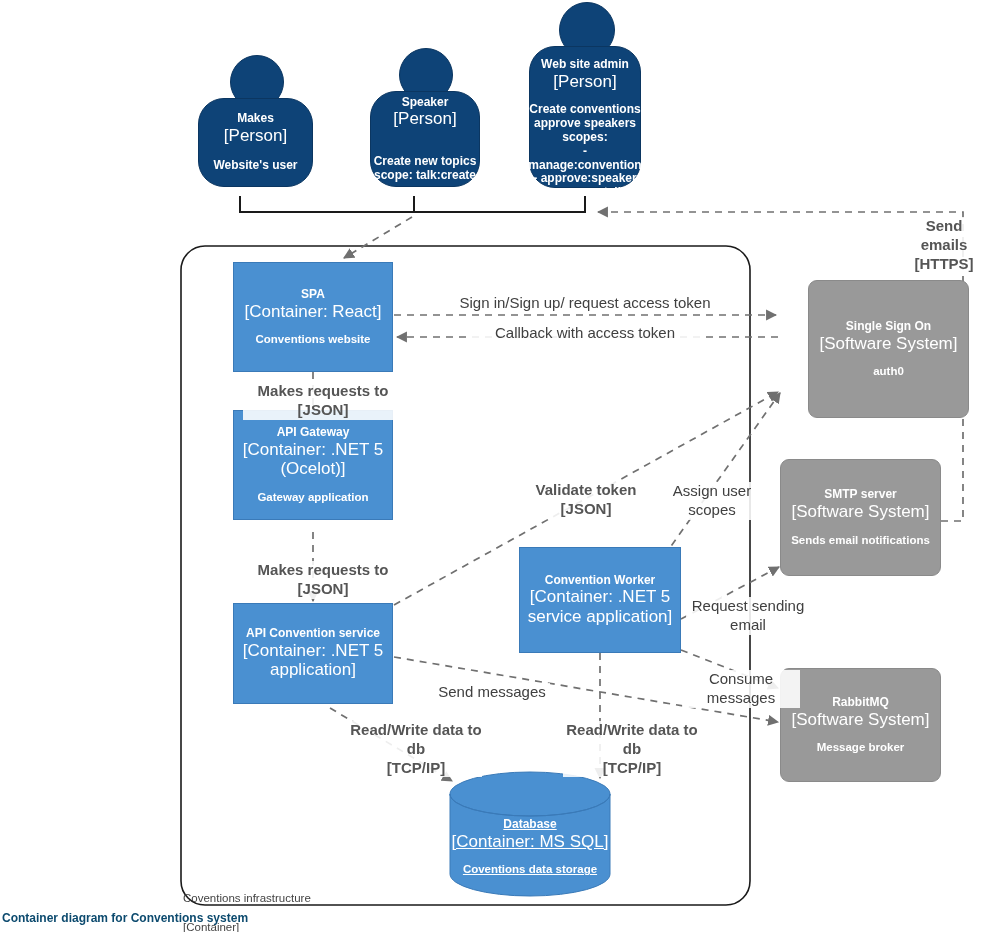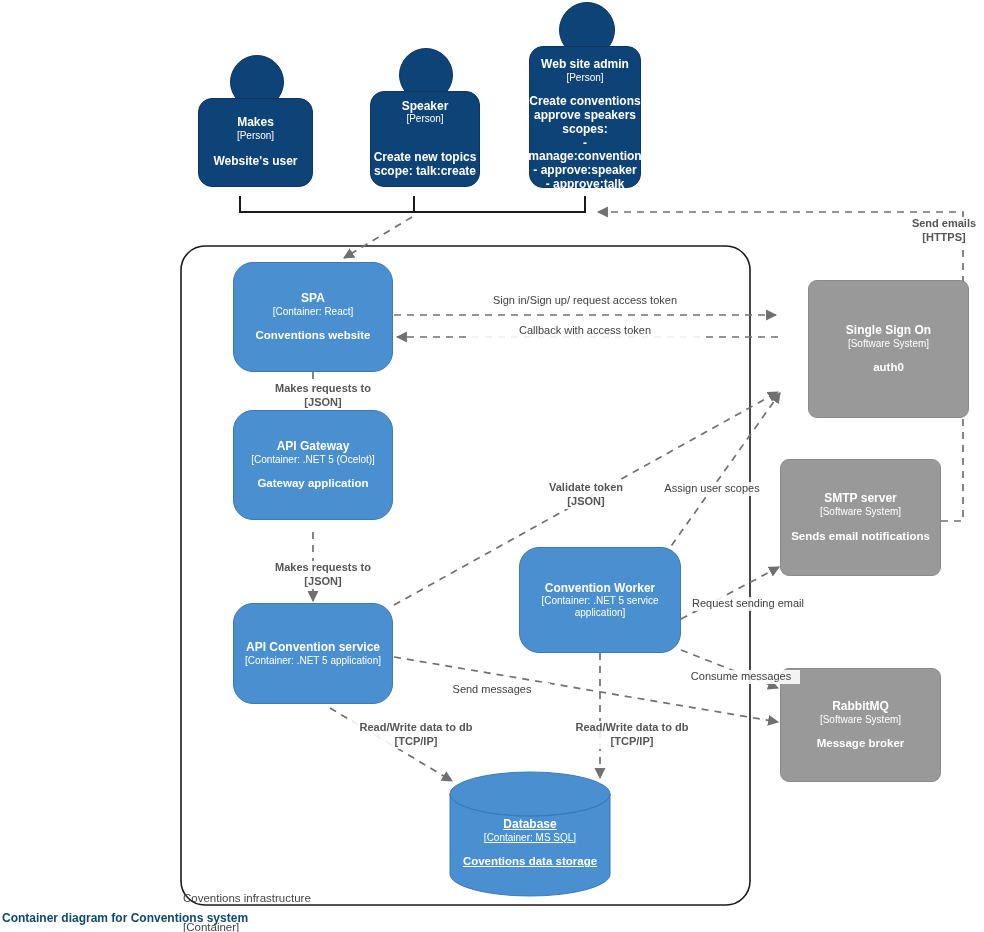--- a/index.html
+++ b/index.html
@@ -37,51 +37,51 @@
     text-align: center;
     color: #ffffff;
     line-height: 1.15;
     z-index: 5;
   }
   .node .n-title {
     font-weight: bold;
     font-size: 12px;
   }
   .node .n-tech {
-    font-size: 10px;
+    font-size: 17px;
     font-weight: normal;
   }
   .node .n-desc {
     font-size: 11.5px;
     font-weight: bold;
     margin-top: 12px;
   }
   .person-body {
     background: #0e4377;
-    border-radius: 14px;
+    border-radius: 26px;
     border: 1px solid #0b3661;
   }
   .person-head {
     position: absolute;
     background: #0e4377;
     border: 1px solid #0b3661;
     border-radius: 50%;
     z-index: 4;
   }
   .person .n-title { font-size: 12px; }
   .person .n-desc { font-size: 12px; font-weight: bold; margin-top: 14px; }
   .person .n-scopes {
     font-size: 12px;
     font-weight: bold;
     white-space: pre-line;
   }
   .container-box {
     background: #4a90d1;
     border: 1px solid #3a7ab8;
-    border-radius: 20px;
+    border-radius: 0;
   }
   .system-box {
     background: #999999;
     border: 1px solid #8a8a8a;
     border-radius: 9px;
   }
   .db-box {
     background: transparent;
     border: none;
     justify-content: flex-start;
@@ -97,21 +97,21 @@
   .boundary-label {
     position: absolute;
     font-size: 11.5px;
     color: #444444;
     line-height: 1.25;
     z-index: 6;
     white-space: pre-line;
   }
   .edge-label {
     position: absolute;
-    font-size: 11px;
+    font-size: 15px;
     color: #404040;
     text-align: center;
     line-height: 1.25;
     z-index: 7;
     white-space: pre-line;
     background: rgba(255,255,255,0.88);
   }
   .edge-label.bold {
     font-weight: bold;
     color: #555555;

